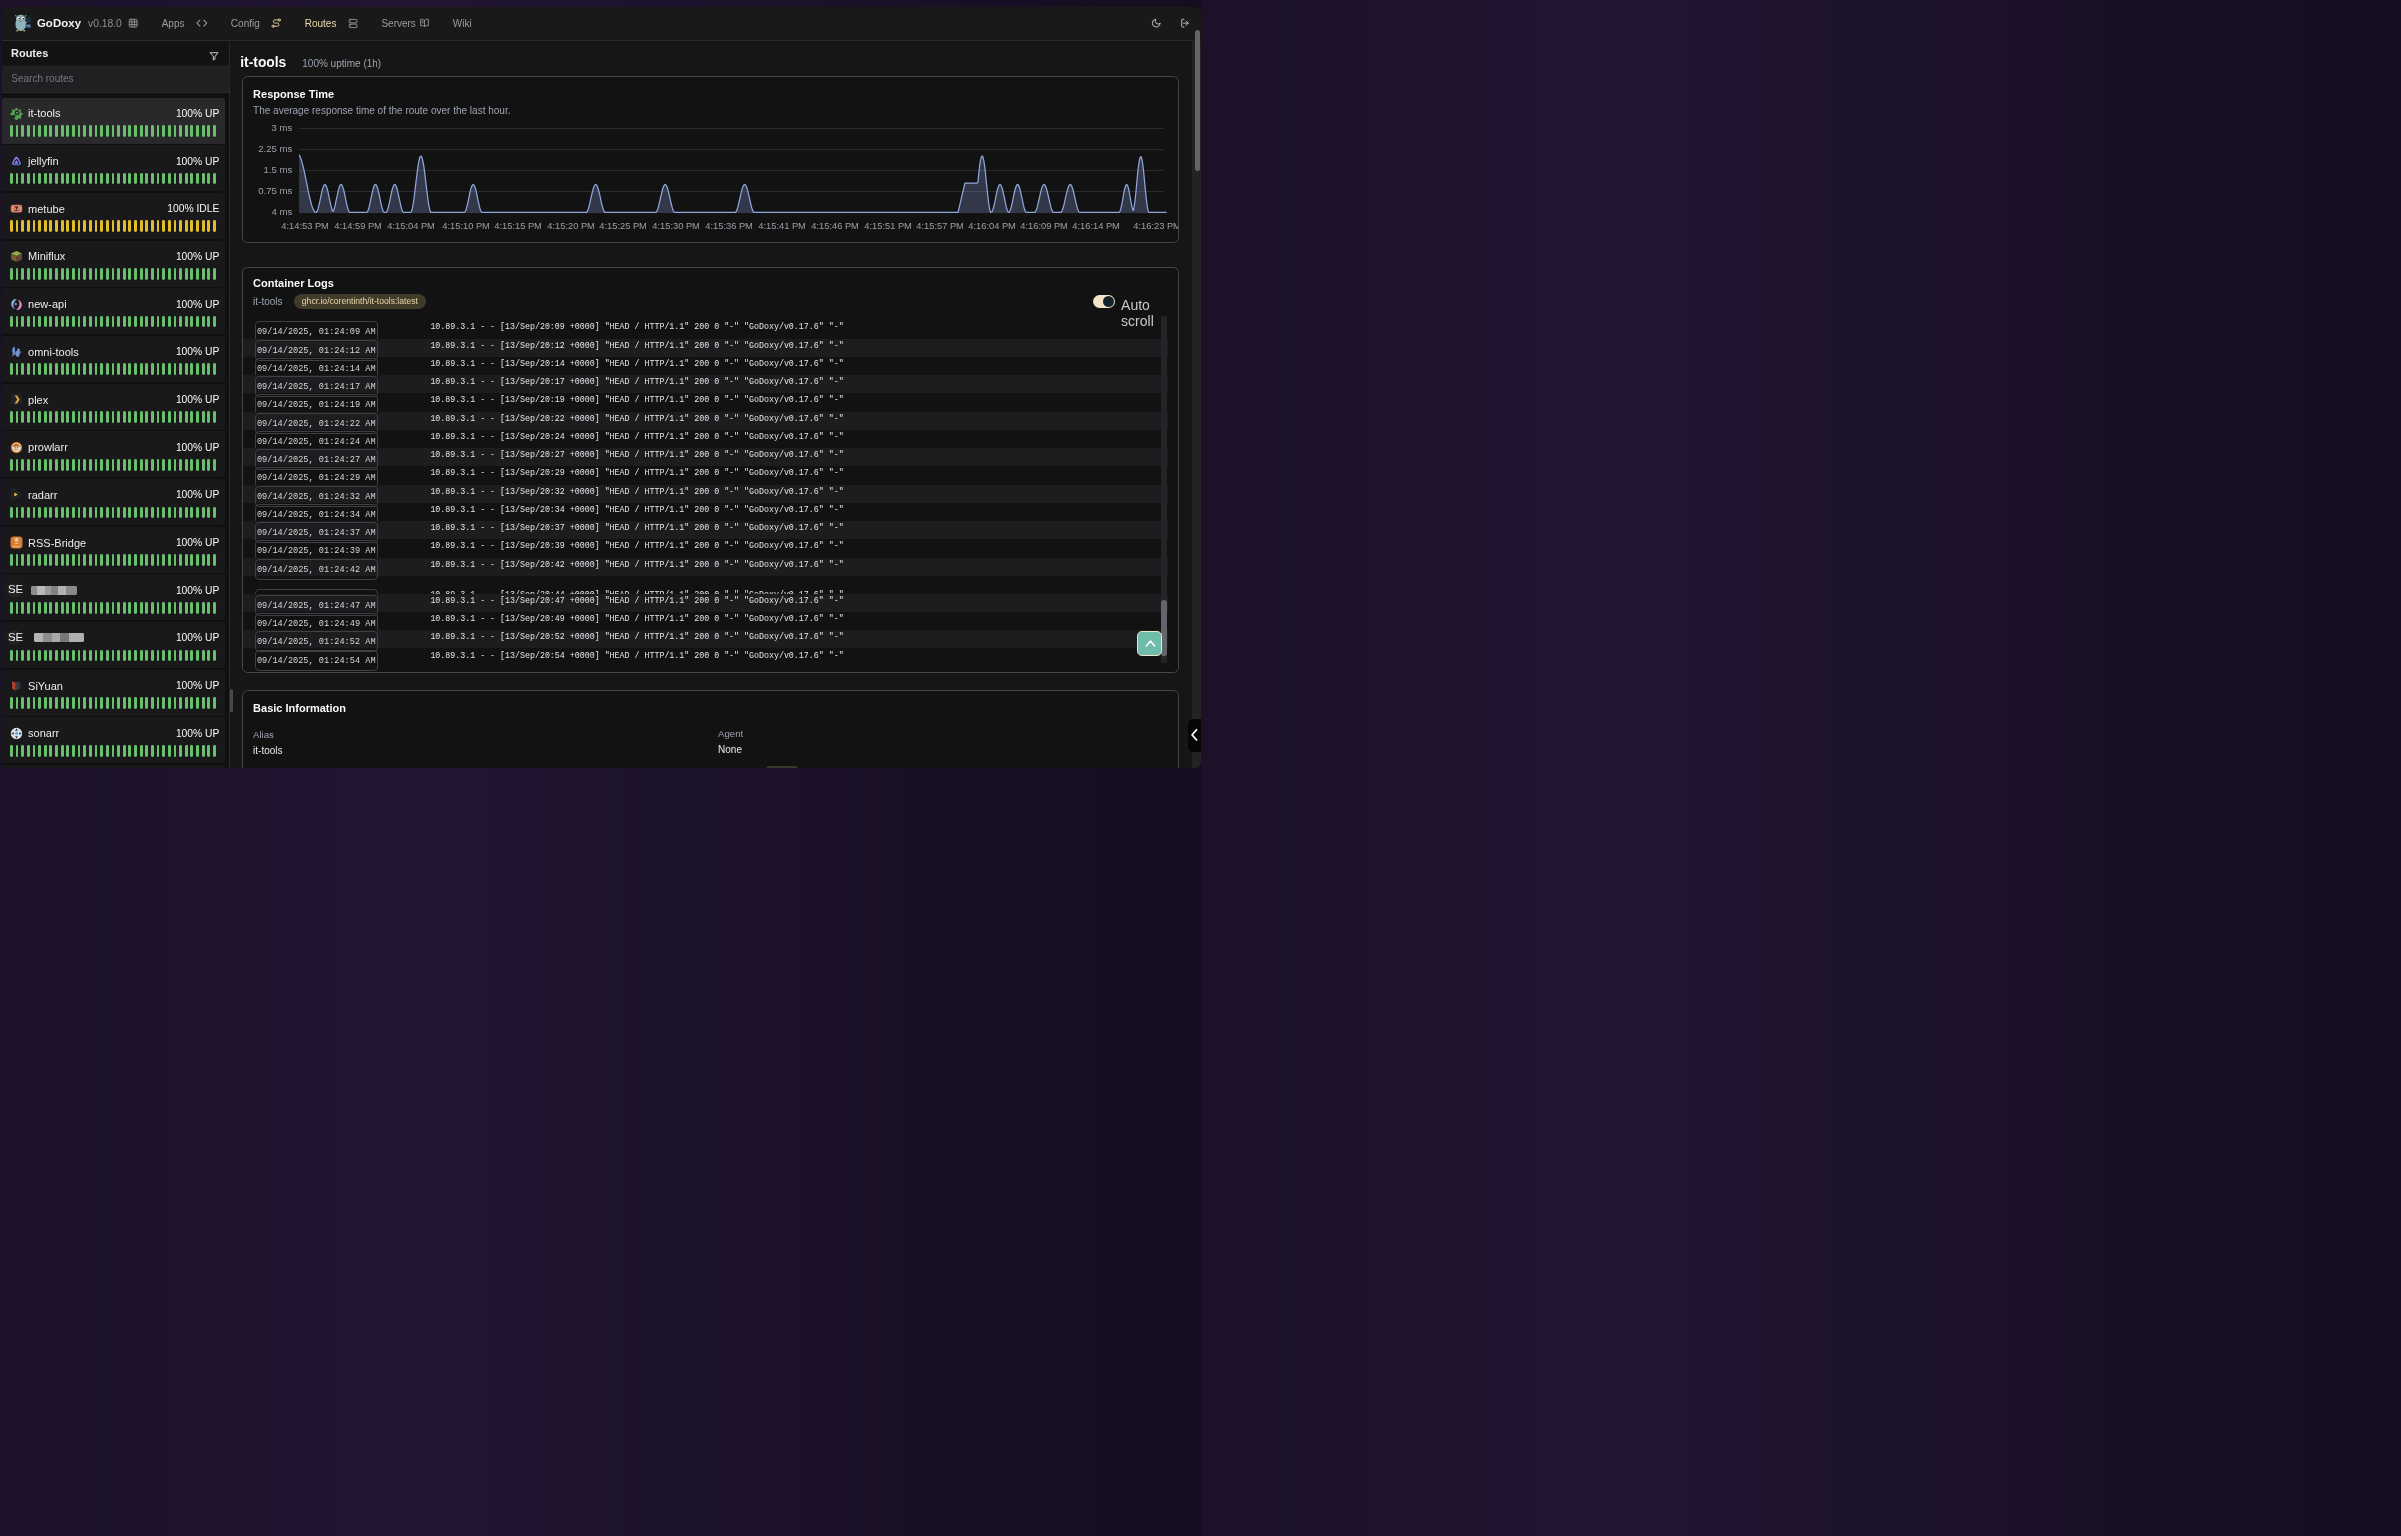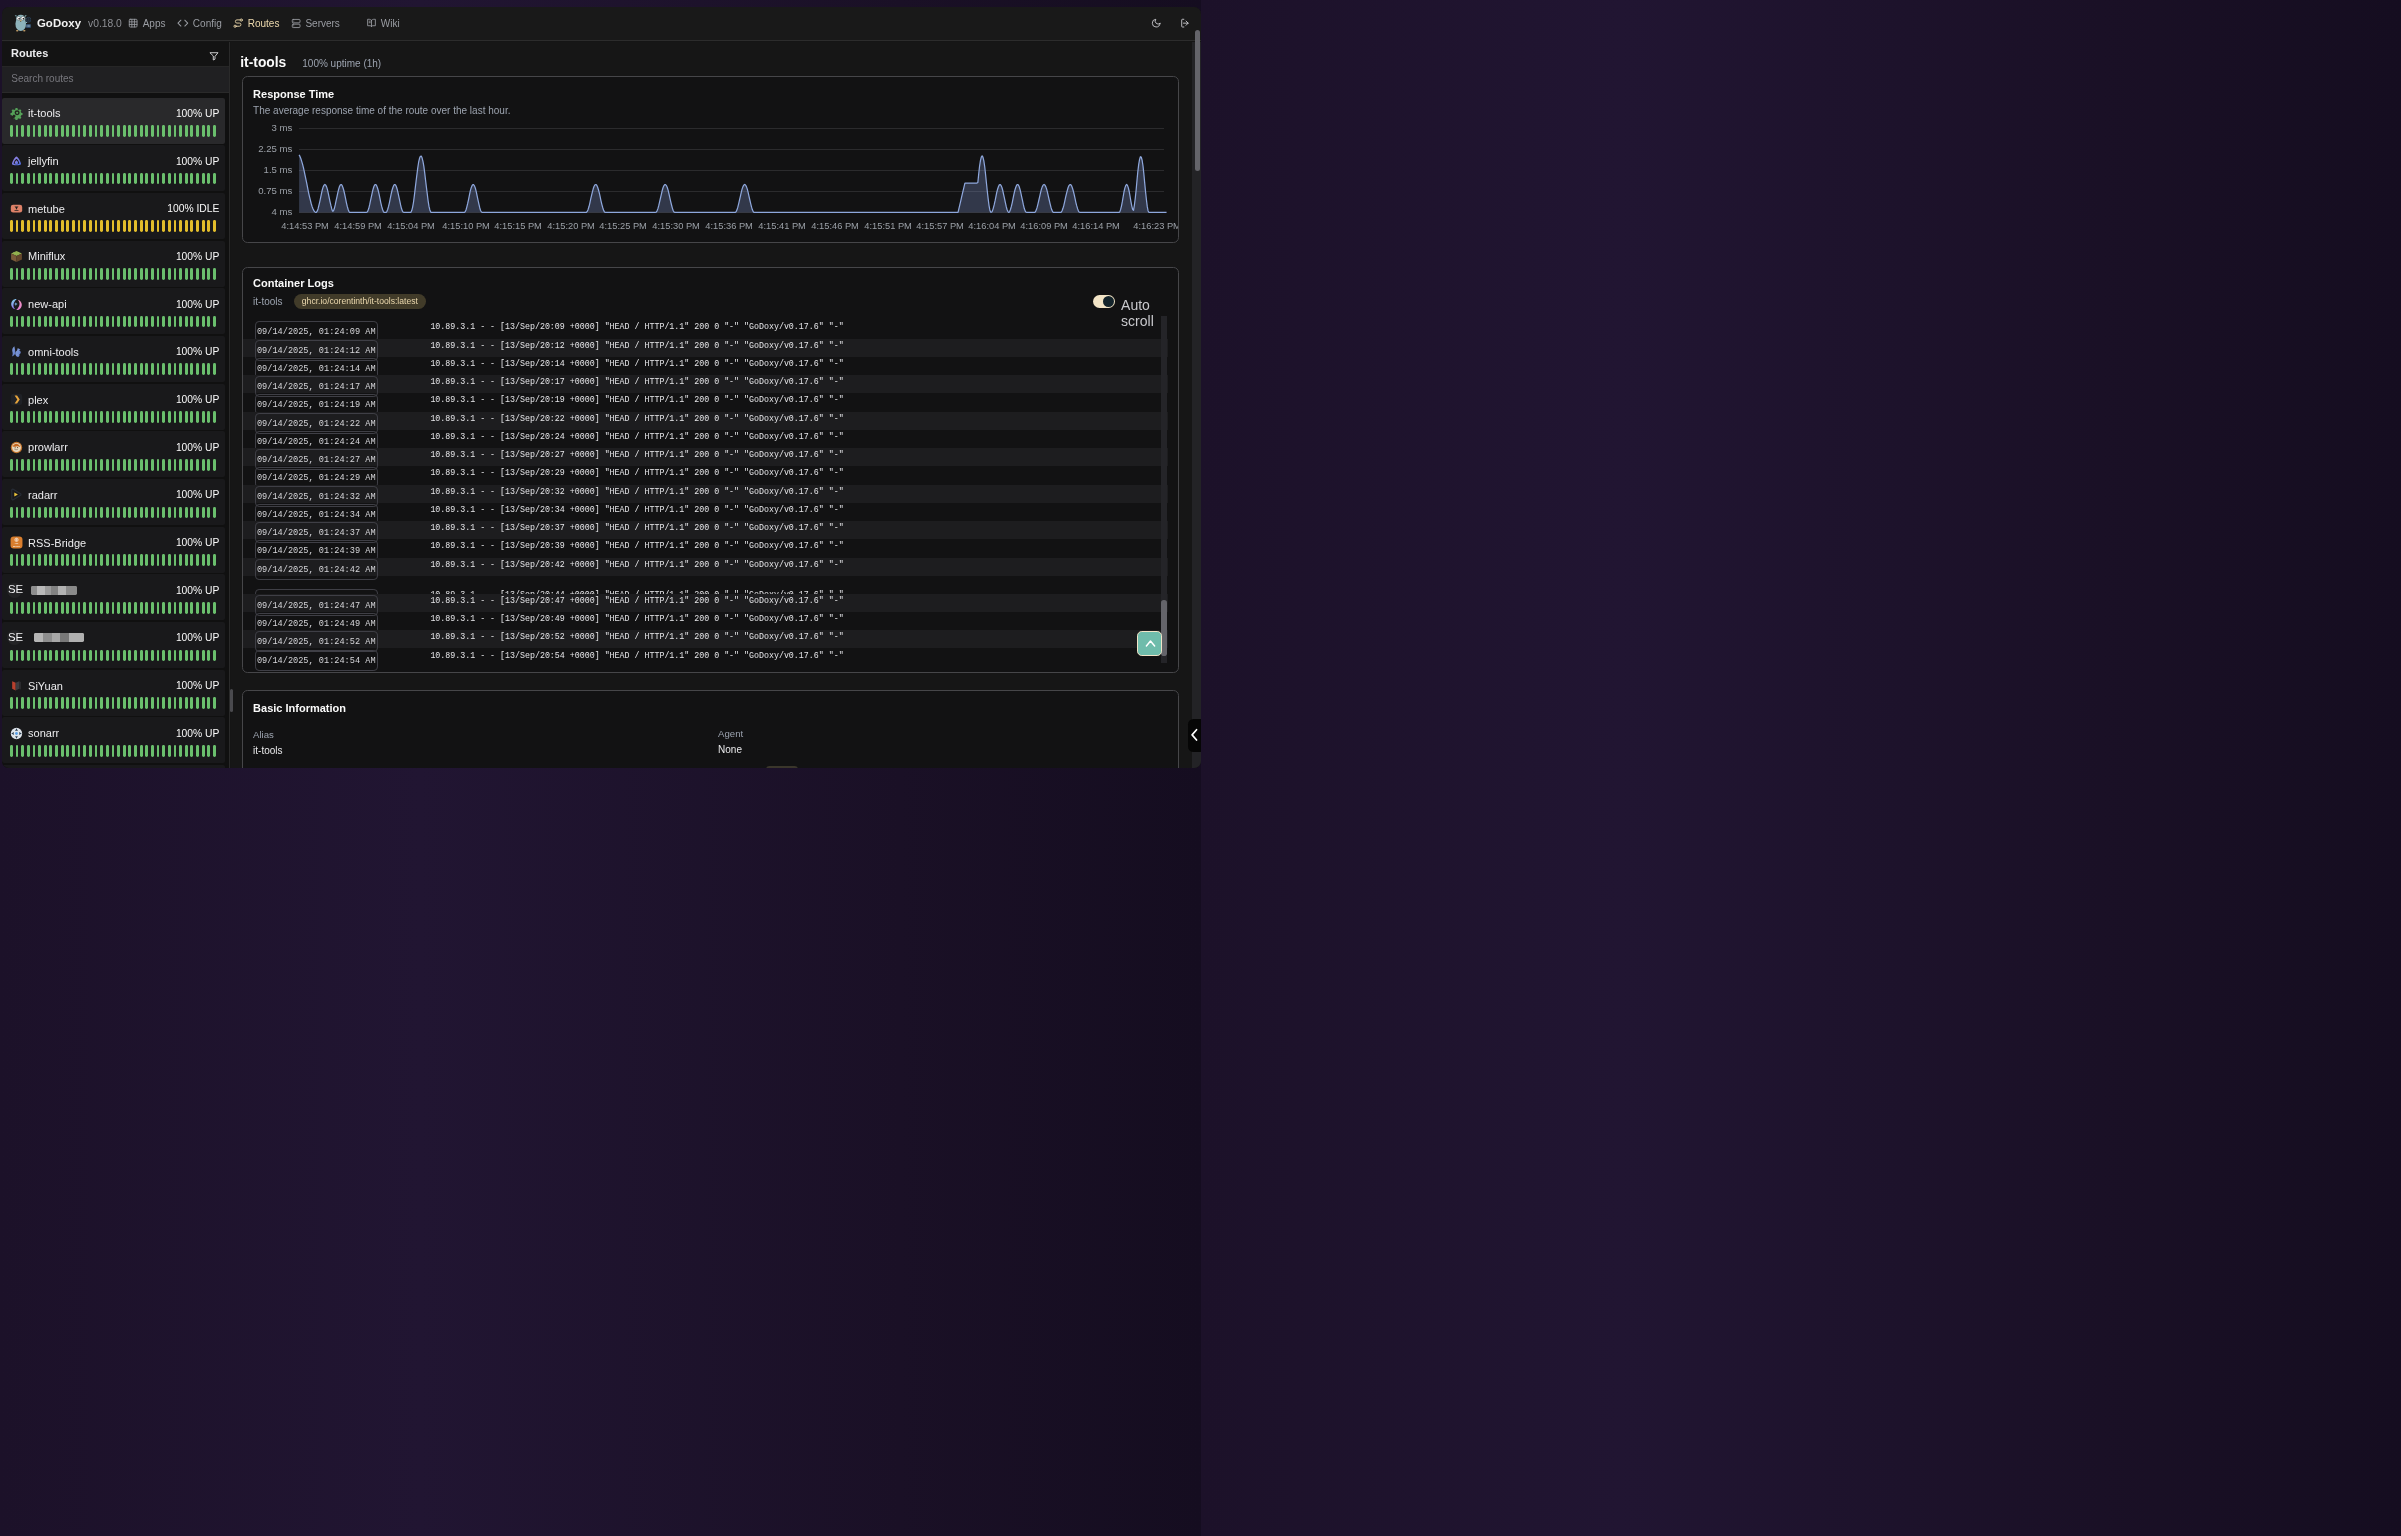--- a/index.html
+++ b/index.html
@@ -8,21 +8,21 @@
 .window { position:absolute; left:1.7px; top:6.5px; right:0; bottom:0;
   background:#151515; border-radius:6.9px 6.9px 6.9px 6.9px; overflow:hidden; }
 
 .navbar { position:absolute; left:0; top:0; right:0; height:34px; background:#191919;
   border-bottom:0.7px solid #2c2c2c; }
 .nav-inner { position:absolute; left:12.7px; top:0; height:100%; display:flex; align-items:center; }
 .brand { display:flex; align-items:center; }
 .brand-name { font-size:11.4px; font-weight:bold; color:#f3f3f3; letter-spacing:0.1px; margin-left:5.5px; }
 .brand-ver { font-size:10.3px; color:#8e9095; margin-left:6.9px; }
 .nav-items { position:absolute; left:114px; top:0; height:100%; display:flex; align-items:center; }
-.nav-item { display:flex; align-items:center; color:#9a9da3; font-size:10px; gap:4px;justify-content:flex-end; }
+.nav-item { display:flex; align-items:center; color:#9a9da3; font-size:10px; gap:23px;justify-content:flex-end; }
 .nav-item.active { color:#ecd9ad; }
 .nav-icons-right { position:absolute; right:0; top:0; height:100%; display:flex; align-items:center; }
 
 .sidebar { position:absolute; left:0; top:35px; width:228px; bottom:0; background:#101010;
   border-right:0.7px solid #2a2a2a; }
 .sb-head { height:25px; background:#131313; border-bottom:0.7px solid #262626; position:relative; }
 .sb-head .t { position:absolute; left:9.3px; top:5.5px; font-size:11px; font-weight:bold; color:#ececee; }
 .sb-search { height:26px; background:#202022; border-bottom:0.7px solid #2a2a2a; position:relative; }
 .sb-search .p { position:absolute; left:9.6px; top:6.5px; font-size:10px; color:#77777d; }
 .sb-list { position:absolute; top:56px; left:0; right:0; bottom:0; overflow:hidden; }
@@ -123,21 +123,21 @@
           <span>Config</span>
         </div>
         <div class="nav-item active" style="margin-right:11.7px">
           <svg class="ic" width="10.3" height="10.3" viewBox="0 0 24 24" fill="none" stroke="#ecd9ad" stroke-width="2.1" stroke-linecap="round" stroke-linejoin="round">
               <circle cx="4.8" cy="19.2" r="2.6"></circle>
               <circle cx="19.2" cy="4.8" r="2.6"></circle>
               <path d="M7.6 19.2h7.2a3.7 3.7 0 0 0 0-7.4H9.2a3.7 3.7 0 0 1 0-7.4h7.2"></path>
             </svg>
           <span>Routes</span>
         </div>
-        <div class="nav-item" style="margin-right:26px">
+        <div class="nav-item" style="margin-right:3px">
           <svg class="ic" width="10.3" height="11" viewBox="0 0 24 24" fill="none" stroke="#9a9da3" stroke-width="2" stroke-linecap="round" stroke-linejoin="round">
               <rect x="3" y="2.5" width="18" height="8" rx="2"></rect>
               <rect x="3" y="13.5" width="18" height="8" rx="2"></rect>
               <path d="M6.5 6.5h.01M6.5 17.5h.01"></path>
             </svg>
           <span>Servers</span>
         </div>
         <div class="nav-item">
           <svg class="ic" width="11" height="10.3" viewBox="0 0 24 24" fill="none" stroke="#9a9da3" stroke-width="2" stroke-linecap="round" stroke-linejoin="round">
               <path d="M12 5.5 C10.5 3.8 8.5 3 6 3 H3 v15 h6 c1.5 0 2.5 .8 3 2 c.5 -1.2 1.5 -2 3 -2 h6 V3 h-3 c-2.5 0 -4.5 .8 -6 2.5 Z"></path>

